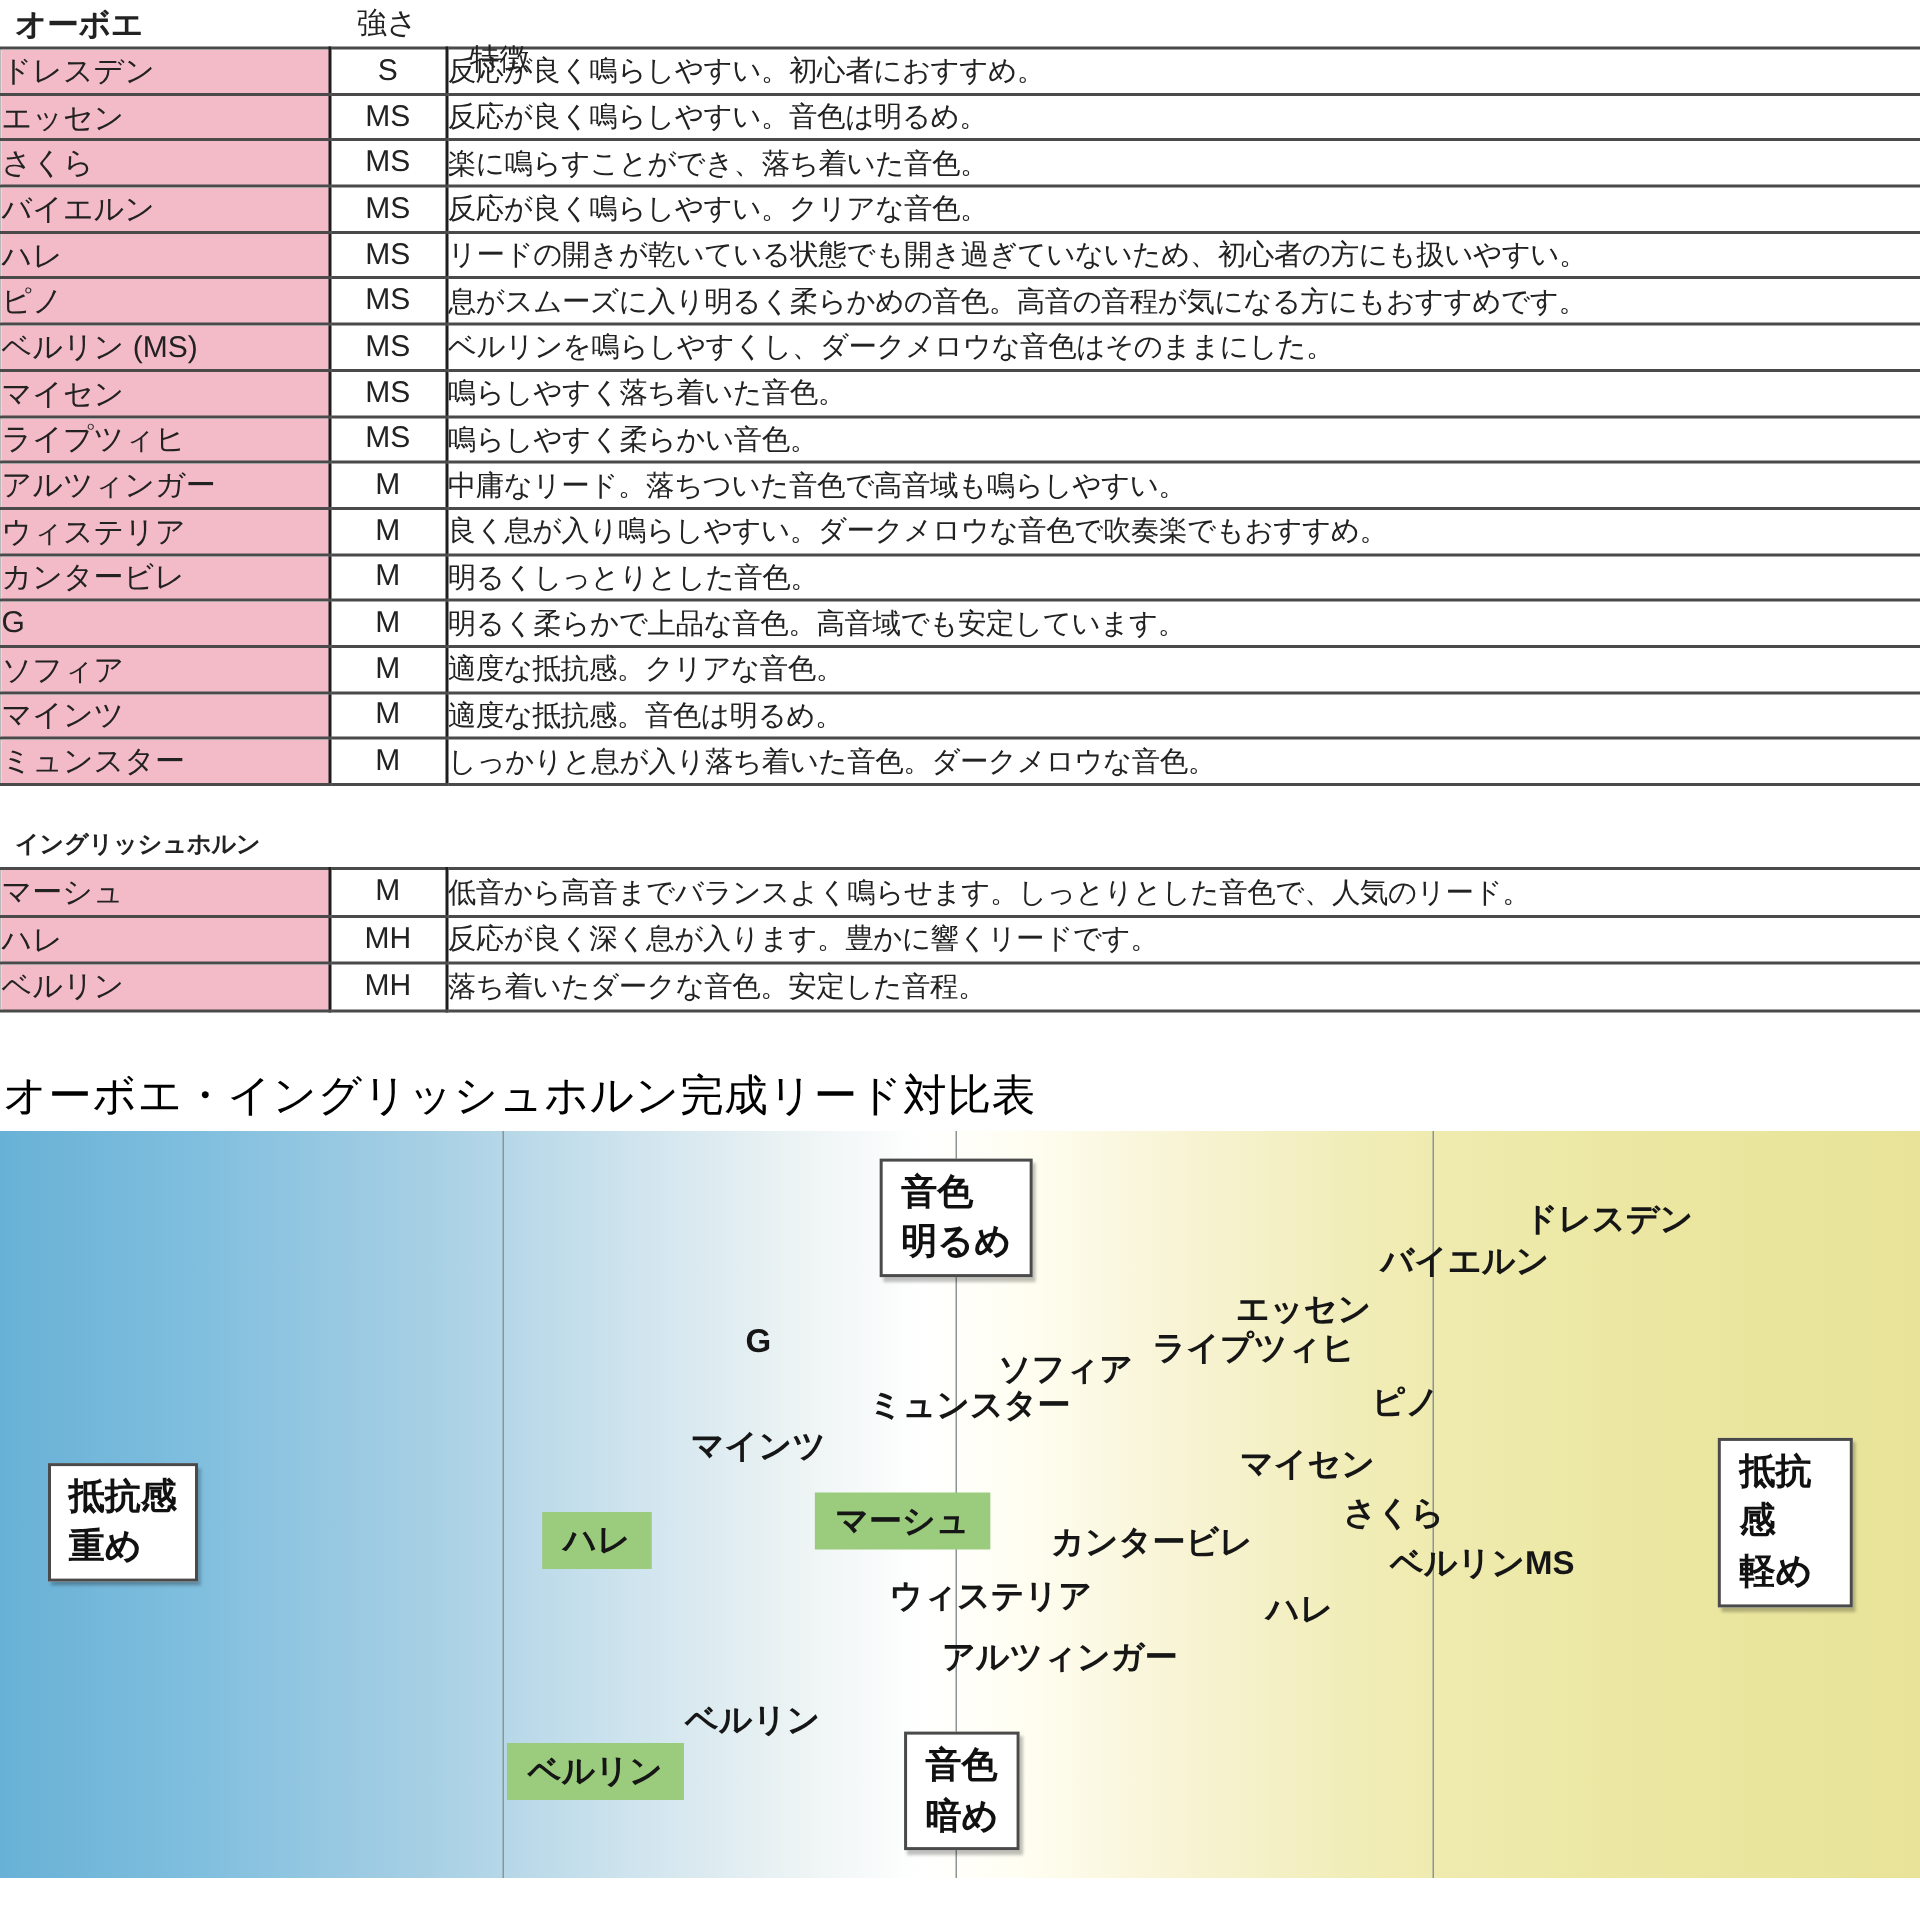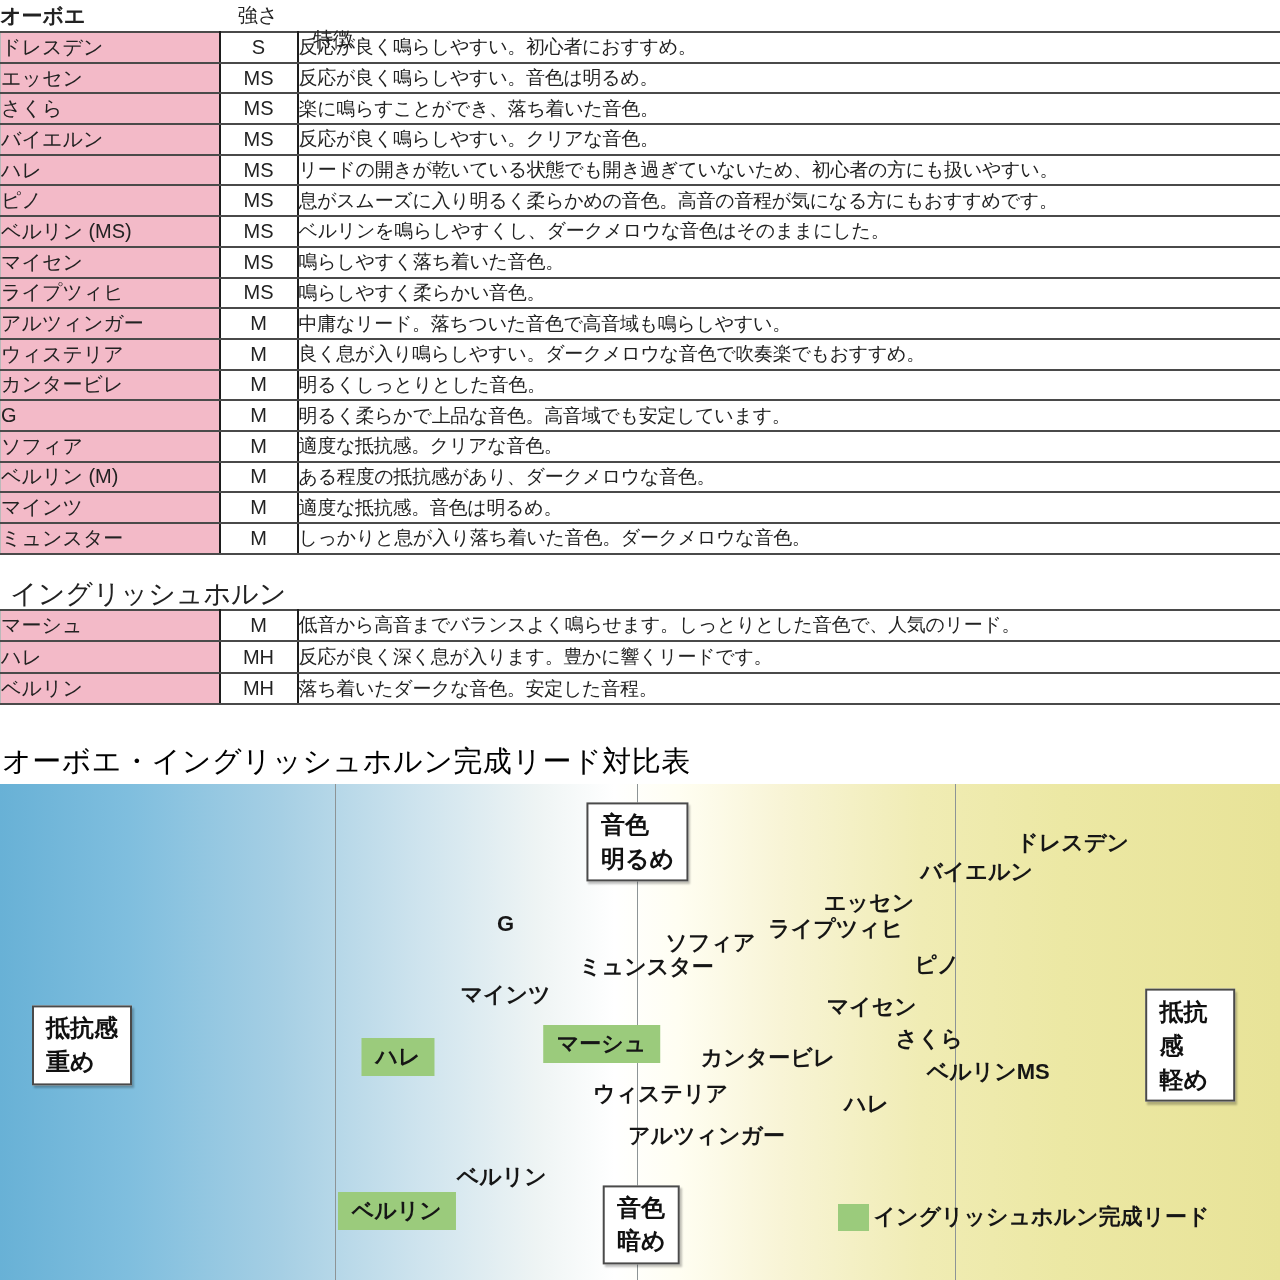--- a/index.html
+++ b/index.html
@@ -9,21 +9,21 @@
     color:#222;
     font-family:"Liberation Sans", sans-serif;
     overflow:hidden;
     position:relative;
   }
   
   .tbl-header {
     height:31px; display:flex; align-items:center;
     font-size:20px;
   }
-  .tbl-header .h-name { width:219px; font-weight:bold; font-size:21px; box-sizing:border-box;}
+  .tbl-header .h-name { width:219px; padding-left:10px; font-weight:bold; font-size:21px; box-sizing:border-box;}
   .tbl-header .h-strength { width:78px; text-align:center; }
   .tbl-header .h-feature { padding-left:16px;margin-top:48px; }
 
   table.tbl {
     width:1280px; border-collapse:collapse; table-layout:fixed;
   }
   table.tbl td {
     border-top:2px solid #4a4a4a;
     border-bottom:2px solid #4a4a4a;
     padding:0; vertical-align:middle;
@@ -38,21 +38,21 @@
   }
   td.c-strength {
     text-align:center; font-size:20px;
     border-right:2px solid #1d1d1d;
   }
   td.c-feature { padding-left:16px; font-size:19px; letter-spacing:-0.3px; }
   #oboe-table td { height:28.7px; }
   #eh-table td { height:29.6px; }
 
   .section-title {
-    font-size:27px; font-weight:normal; padding:0 0 0 10px;
+    font-size:16px; font-weight:bold; padding:0 0 0 10px;
     height:30px; display:flex; align-items:center;
   }
   .spacer-a { height:24px; }
   .spacer-b { height:34px; }
 
   
   .chart-title-row {
     height:45px; display:flex; align-items:center; padding-left:2px;
   }
   .chart-title { font-size:29px; font-weight:normal; letter-spacing:0.5px; color:#000; }
@@ -169,25 +169,20 @@
       </tr>
       <tr>
         <td class="c-name">G</td>
         <td class="c-strength">M</td>
         <td class="c-feature">明るく柔らかで上品な音色。高音域でも安定しています。</td>
       </tr>
       <tr>
         <td class="c-name">ソフィア</td>
         <td class="c-strength">M</td>
         <td class="c-feature">適度な抵抗感。クリアな音色。</td>
-      </tr>
-      <tr>
-        <td class="c-name">ベルリン (M)</td>
-        <td class="c-strength">M</td>
-        <td class="c-feature">ある程度の抵抗感があり、ダークメロウな音色。</td>
       </tr>
       <tr>
         <td class="c-name">マインツ</td>
         <td class="c-strength">M</td>
         <td class="c-feature">適度な抵抗感。音色は明るめ。</td>
       </tr>
       <tr>
         <td class="c-name">ミュンスター</td>
         <td class="c-strength">M</td>
         <td class="c-feature">しっかりと息が入り落ち着いた音色。ダークメロウな音色。</td>
@@ -255,17 +250,13 @@
     <div class="pt" style="left: 39.2%; top: 78.9%;">ベルリン</div>
     <div class="pt hl" style="left: 31%; top: 85.7%;">ベルリン</div>
     <div class="corner-box" style="left: 49.8%; top: 11.6%;">音色
 明るめ</div>
     <div class="corner-box" style="left: 50.1%; top: 88.4%;">音色
 暗め</div>
     <div class="corner-box" style="left: 6.4%; top: 52.4%;">抵抗感
 重め</div>
     <div class="corner-box" style="left: 93%; top: 52.4%;">抵抗感
 軽め</div>
-    <div id="chart-legend" style="left: 65.5%; top: 86.9%;">
-      <div class="legend-swatch"></div>
-      <div class="legend-label">イングリッシュホルン完成リード</div>
-    </div>
   </div>
 
 </body></html>

